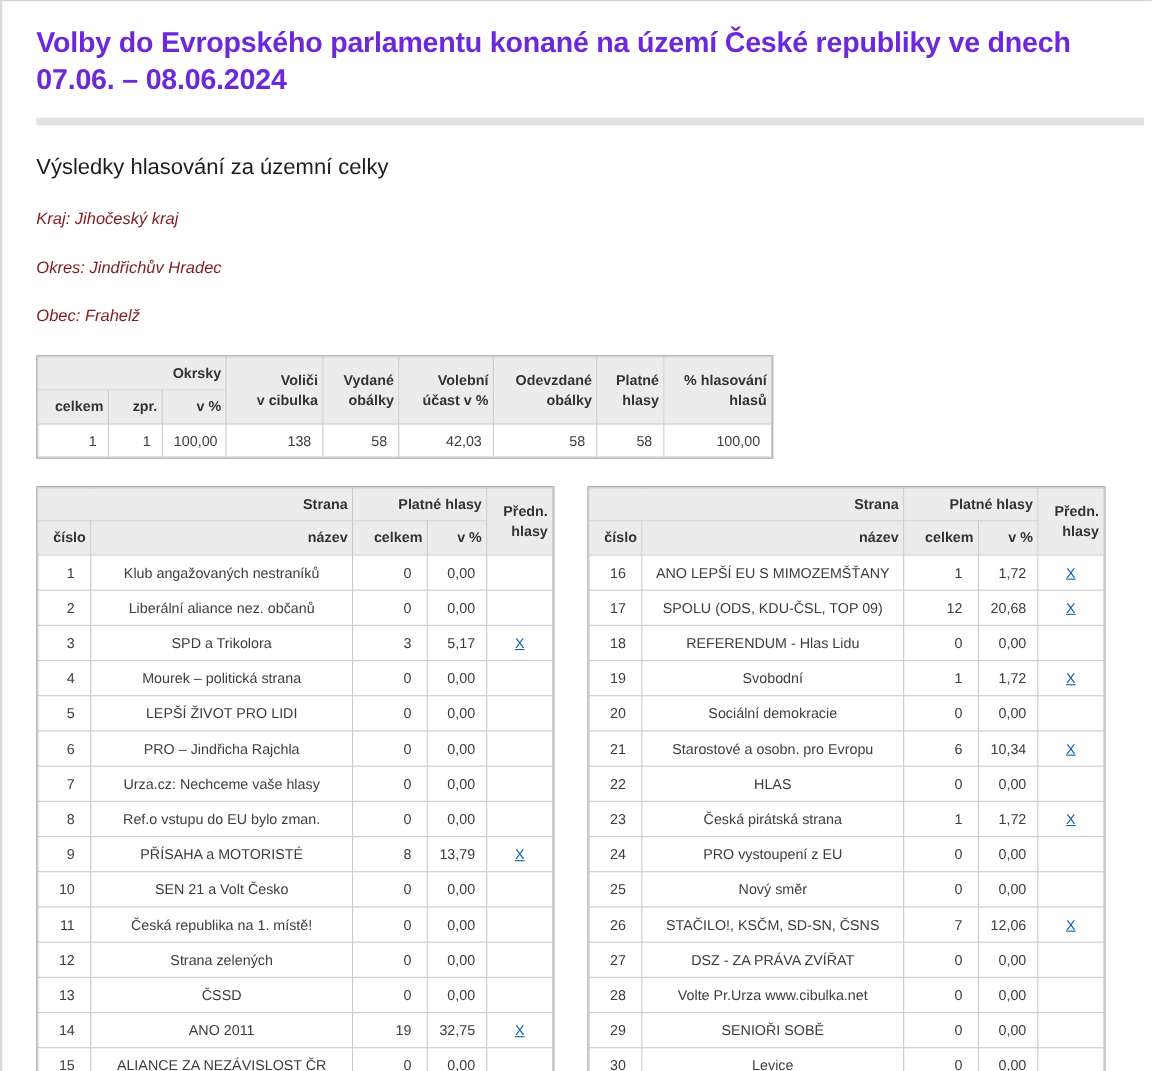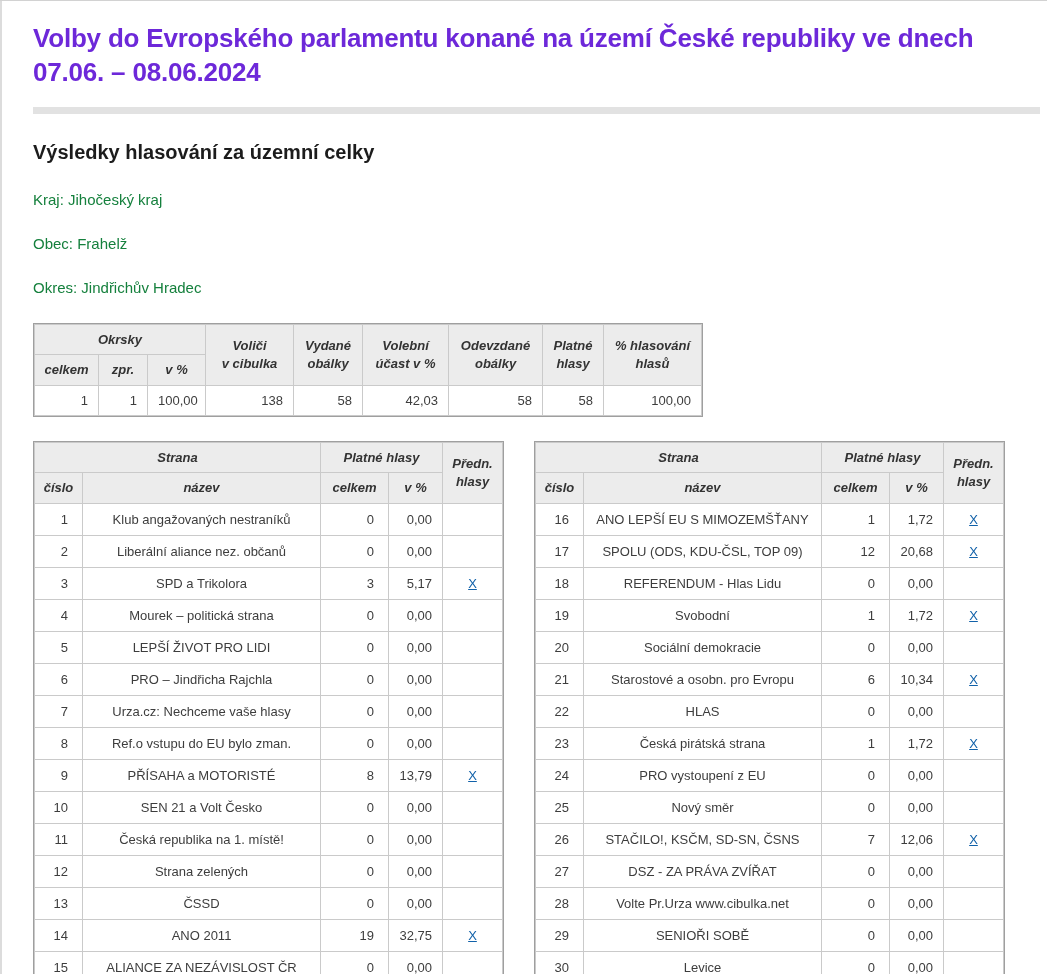--- a/index.html
+++ b/index.html
@@ -23,34 +23,33 @@
     font-size:26px; line-height:1.3; font-weight:700;
     color:#6d28d9;
     white-space:pre-line;
     letter-spacing:-0.2px;
   }
   .divider{
     margin-top:17px; height:7px; background:#e2e2e2;
   }
   h2.section-title{
     margin:27px 0 0 0;
-    font-size:20px; font-weight:700; color:#1c1c1c;
-  }
-  .meta-line{ margin:27px 0 0 0; font-size:15px; color:#15803d; }
+    font-size:20px; font-weight:400; color:#1c1c1c;
+  }
+  .meta-line{ margin:27px 0 0 0; font-size:15px; color:#7f1d1d;font-style:italic; }
   .meta-line .lbl{ }
   .meta-line .val{ }
 
   .tbl-wrap{ border:1px solid #9f9f9f; display:inline-block; background:#fff; }
   table{ border-collapse:collapse; table-layout:fixed; font-size:13px; color:#3d3d3d; }
   th,td{ border:1px solid #cacaca; overflow:hidden; }
   th{
     background:#ececec; font-weight:700; color:#333;
-    text-align:center; padding:6px 4px; line-height:1.35;
+    text-align:right; padding:6px 4px; line-height:1.35;
     white-space:pre-line;
-    font-style:italic;
   }
   td{ background:#fff; padding:8px 10px; }
 
   .summary-wrap{ margin-top:27px; }
   table.summary{ width:665px; }
   table.summary td{ text-align:right; padding:7px 10px; }
 
   .party-area{ margin-top:20px; display:flex; gap:30px; align-items:flex-start; }
   table.party{ width:468px; }
   table.party td{ height:32px; }
@@ -75,23 +74,23 @@
 07.06. – 08.06.2024</h1>
 
   <div class="divider"></div>
 
   <h2 class="section-title">Výsledky hlasování za územní celky</h2>
 
   <div>
 
       <p class="meta-line"><span class="lbl">Kraj:</span>&nbsp;<span class="val">Jihočeský kraj</span></p>
 
+      <p class="meta-line"><span class="lbl">Okres:</span>&nbsp;<span class="val">Jindřichův Hradec</span></p>
+
       <p class="meta-line"><span class="lbl">Obec:</span>&nbsp;<span class="val">Frahelž</span></p>
-
-      <p class="meta-line"><span class="lbl">Okres:</span>&nbsp;<span class="val">Jindřichův Hradec</span></p>
     </div>
 
   <div class="summary-wrap">
     <div class="tbl-wrap">
       <table class="summary">
         <colgroup>
           <col style="width:64px">
             <col style="width:49px">
             <col style="width:58px">
           <col style="width:88px">

